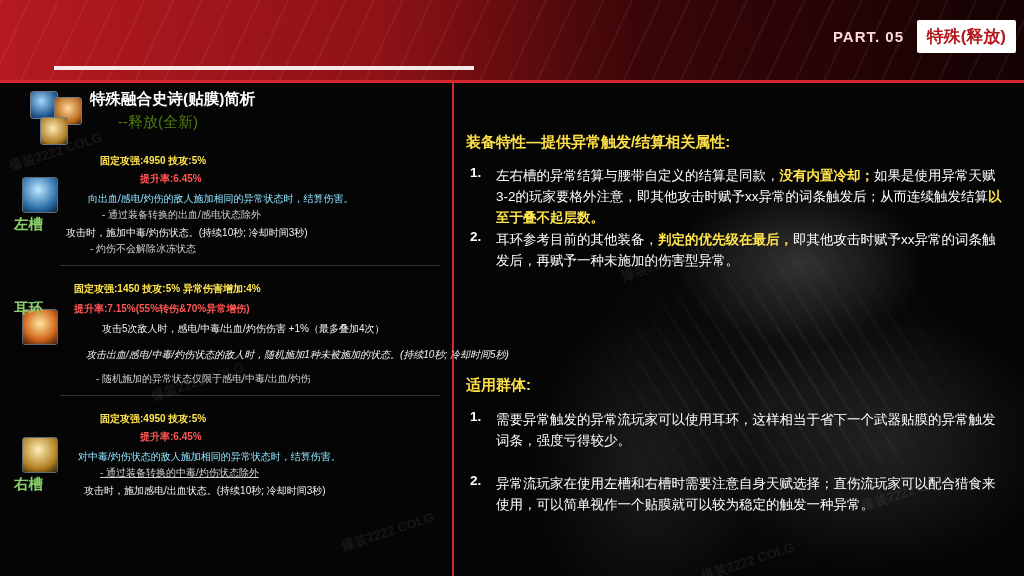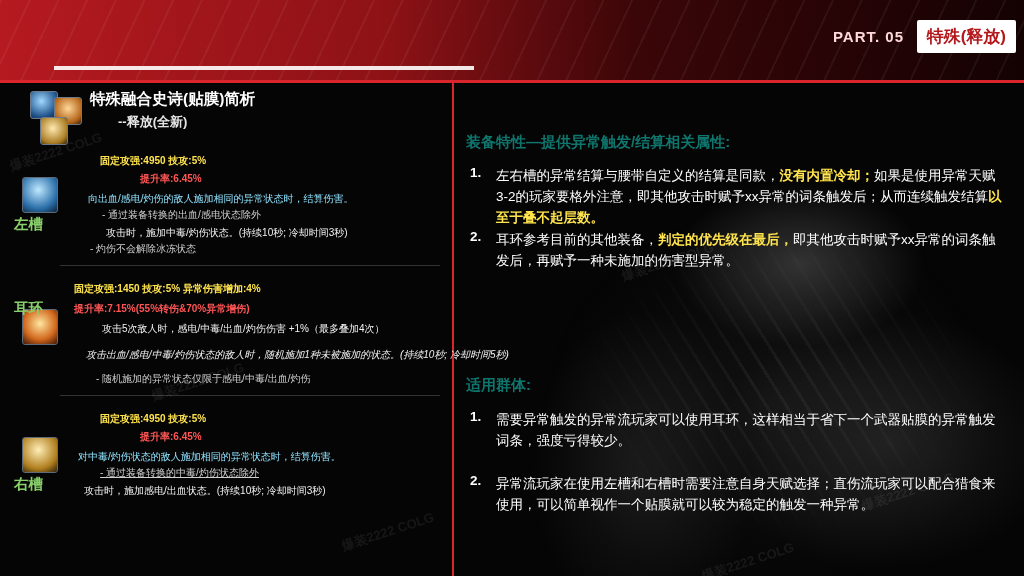--- a/index.html
+++ b/index.html
@@ -64,21 +64,21 @@
   .dragon:after{
     content:"";position:absolute;left:0;top:0;width:554px;height:433px;
     background:repeating-linear-gradient(58deg, rgba(190,190,190,.07) 0 3px, rgba(0,0,0,0) 3px 17px);
     mask-image:radial-gradient(ellipse 270px 210px at 310px 240px,#000 10%,transparent 78%);
     -webkit-mask-image:radial-gradient(ellipse 270px 210px at 310px 240px,#000 10%,transparent 78%);
   }
 
   
   .left{position:absolute;left:0;top:0;width:452px;height:493px;}
   .l-head{position:absolute;left:90px;top:6px;font-size:15.5px;font-weight:bold;color:#fff;}
-  .l-head2{position:absolute;left:118px;top:30px;font-size:13px;font-weight:bold;color:#e5e5e5;}
+  .l-head2{position:absolute;left:118px;top:30px;font-size:15px;font-weight:normal;color:#4d7c0f;}
   .icon-cluster{position:absolute;left:30px;top:8px;width:56px;height:56px;}
   .ic{position:absolute;width:26px;height:26px;border:1px solid #6d7a8a;border-radius:3px;}
   .ic.a{left:0;top:0;background:radial-gradient(circle at 40% 35%,#9fd8ff,#1d4f86 70%,#0b2340);}
   .ic.b{left:24px;top:6px;background:radial-gradient(circle at 50% 40%,#ffd89a,#b5651a 70%,#3a1d05);}
   .ic.c{left:10px;top:26px;background:radial-gradient(circle at 45% 40%,#ffe9b0,#a97c24 70%,#2e2008);}
 
   .slot{position:absolute;width:452px;}
   .slot-icon{
     position:absolute;left:22px;width:34px;height:34px;border:1px solid #5d6b7b;border-radius:3px;
   }
@@ -91,21 +91,21 @@
   .line.c-yellow{color:#ffe44d;font-weight:bold;}
   .line.c-red{color:#ff5555;font-weight:bold;}
   .line.c-cyan{color:#8fe3ff;}
   .line.c-white{color:#f2f2f2;}
   .line.c-dim{color:#cfcfcf;}
 
   .sep{position:absolute;left:60px;width:380px;height:1px;background:rgba(255,255,255,0.18);}
 
   
   .right{position:absolute;left:454px;top:0;width:570px;height:493px;}
-  .r-title{position:absolute;font-size:15px;font-weight:bold;color:#0f766e;}
+  .r-title{position:absolute;font-size:15px;font-weight:bold;color:#fde047;}
   .r-item{position:absolute;font-size:13.5px;line-height:21px;color:#ffffff;width:530px;}
   .r-num{position:absolute;font-size:13.5px;font-weight:bold;color:#ffffff;}
   .hl-y{color:#ffe44d;font-weight:bold;}
 </style>
 </head>
 <body>
 
 <div class="header">
   <div class="slashes"></div>
   <div class="title-underline"></div>
@@ -137,21 +137,21 @@
     <div class="l-head">特殊融合史诗(贴膜)简析</div>
     <div class="l-head2">--释放(全新)</div>
 
     <div class="slot" style="top:70px;">
       <div class="slot-icon blue" style="top:24px;"></div>
       <div class="slot-name" style="top:62px;">左槽</div>
       <div class="line c-yellow" style="left:100px;top:0px;">固定攻强:4950  技攻:5%</div>
       <div class="line c-red" style="left:140px;top:18px;">提升率:6.45%</div>
       <div class="line c-cyan" style="left:88px;top:38px;text-align:right;">向出血/感电/灼伤的敌人施加相同的异常状态时，结算伤害。</div>
       <div class="line c-dim" style="left:102px;top:54px;">- 通过装备转换的出血/感电状态除外</div>
-      <div class="line c-white" style="left:66px;top:72px;margin-left:40px;">攻击时，施加中毒/灼伤状态。(持续10秒; 冷却时间3秒)</div>
+      <div class="line c-white" style="left:66px;top:72px;">攻击时，施加中毒/灼伤状态。(持续10秒; 冷却时间3秒)</div>
       <div class="line c-dim" style="left:90px;top:88px;">- 灼伤不会解除冰冻状态</div>
     </div>
 
     <div class="sep" style="top:182px;"></div>
 
     <div class="slot" style="top:198px;">
       <div class="slot-icon fire" style="top:28px;"></div>
       <div class="slot-name" style="top:18px;">耳环</div>
       <div class="line c-yellow" style="left:74px;top:0px;">固定攻强:1450  技攻:5%  异常伤害增加:4%</div>
       <div class="line c-red" style="left:74px;top:20px;">提升率:7.15%(55%转伤&amp;70%异常增伤)</div>

